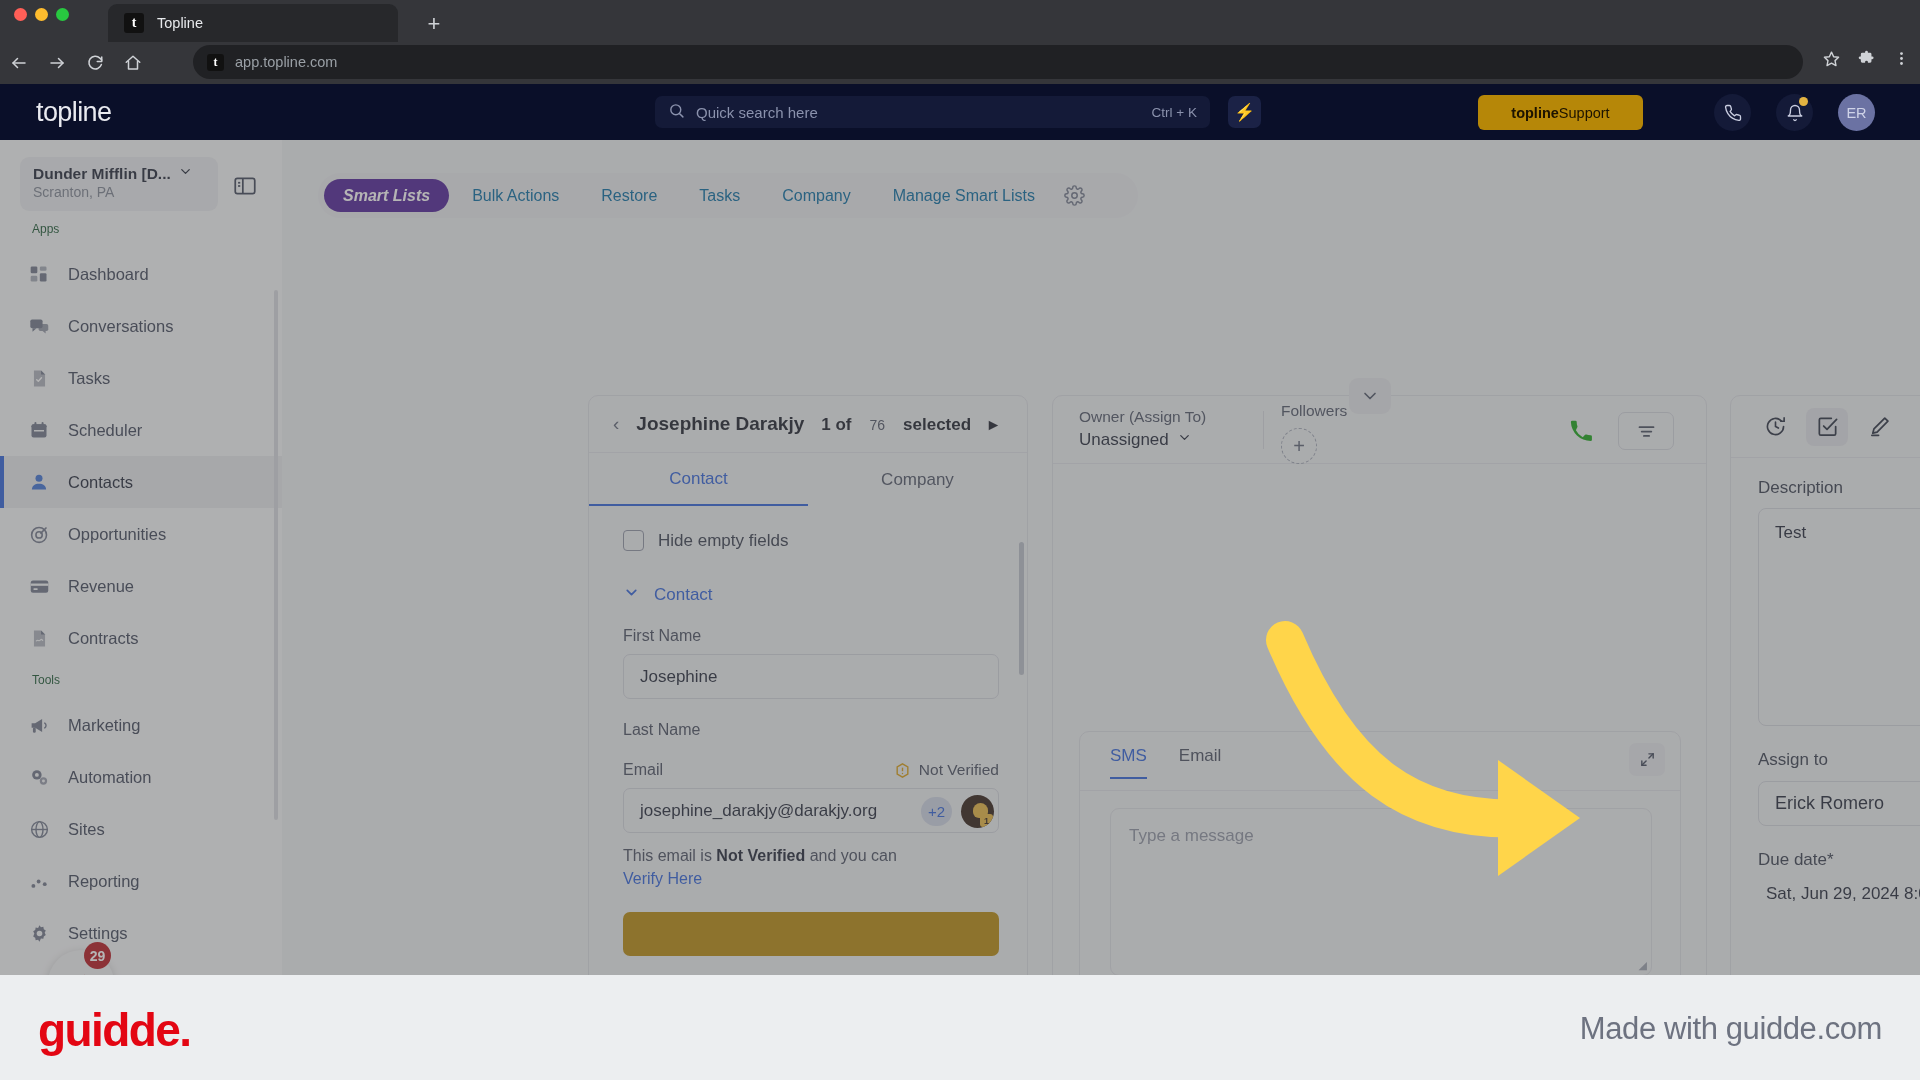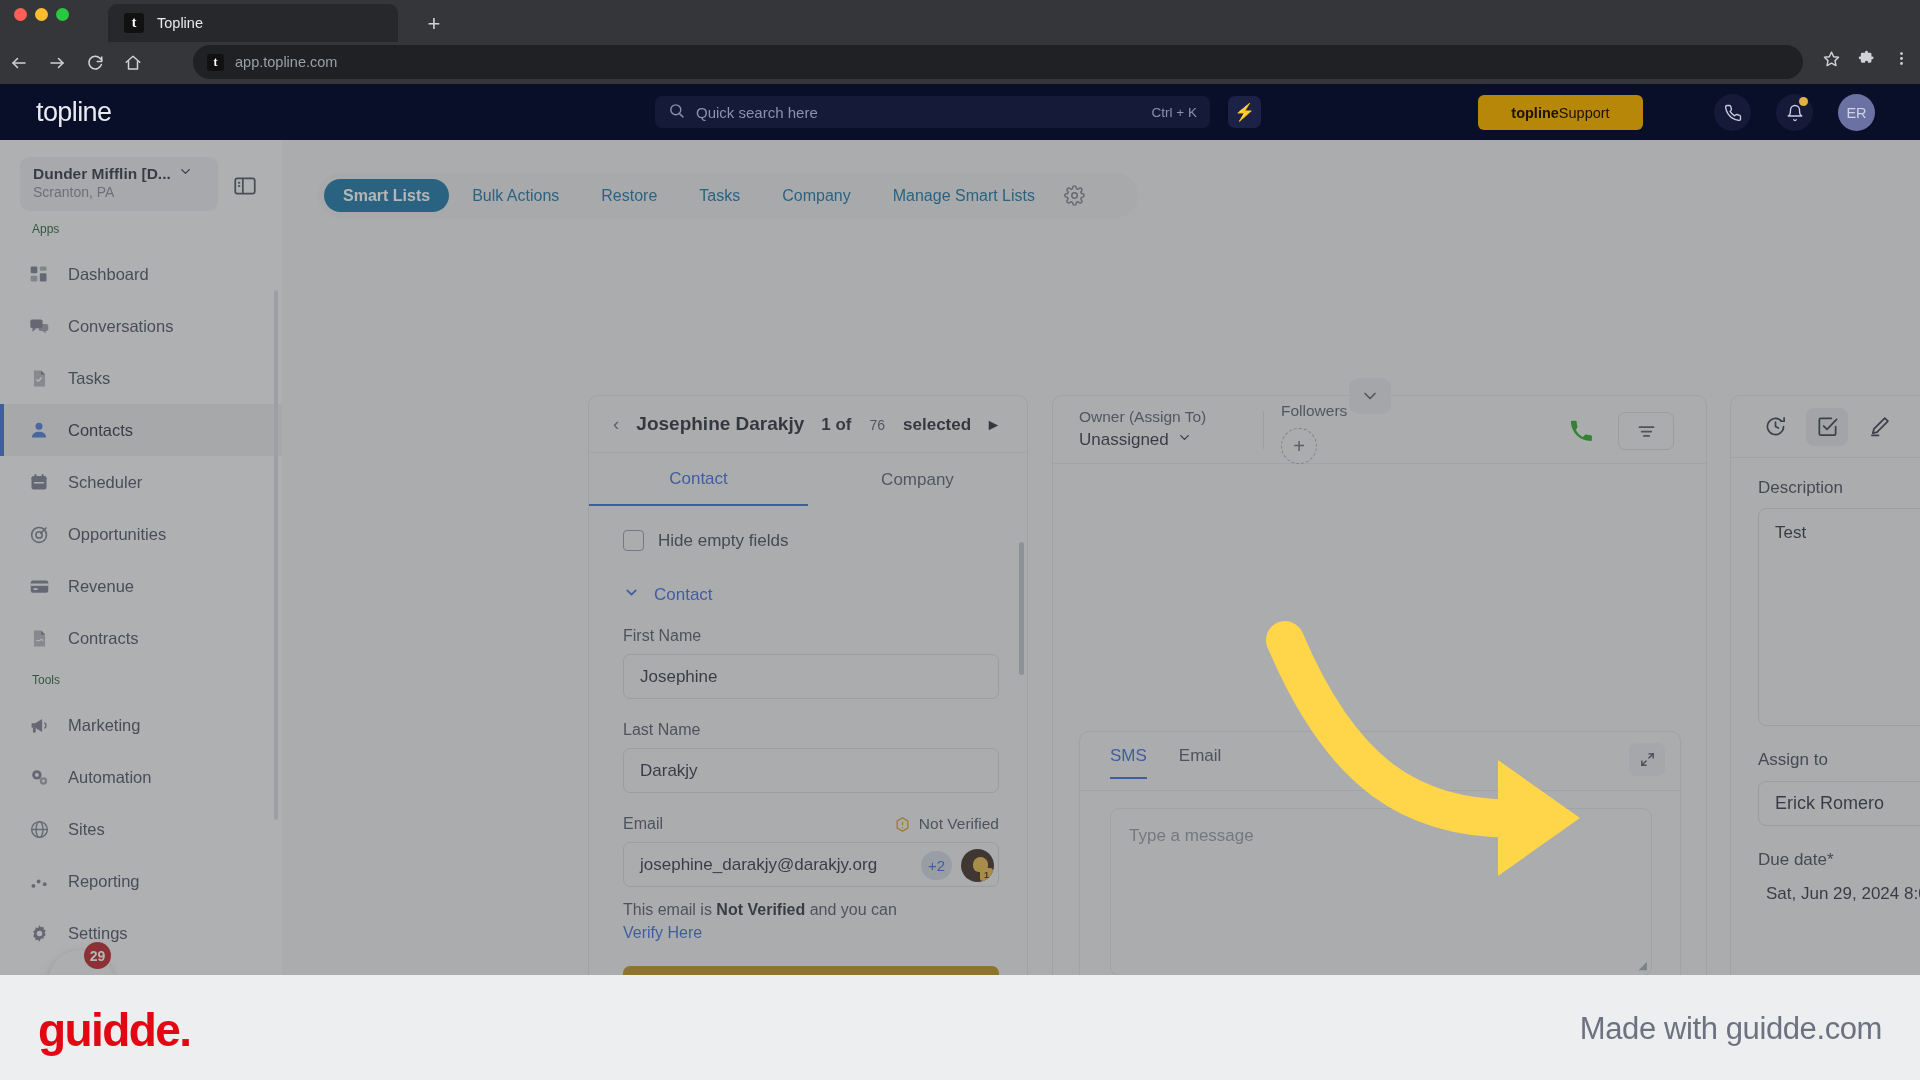--- a/index.html
+++ b/index.html
@@ -90,21 +90,21 @@
   .dim{ position:absolute; left:0; top:56px; width:1920px; height:835px; background:rgba(90,90,90,0.45);
         pointer-events:none; z-index:40; }
 
   
   .main{ position:absolute; left:282px; top:56px; width:1638px; height:835px; background:#eceef1; }
 
   .tabbar{ position:absolute; left:36px; top:33px; width:820px; height:45px; background:#e7e9ed;
            border-radius:23px; display:flex; align-items:center; padding:0 6px; gap:4px; }
   .tabchip{ height:33px; padding:0 19px; border-radius:17px; display:flex;align-items:center;
             color:#0369a1; font-size:16px; }
-  .tabchip.on{ background:#0369a1; color:#fff; font-weight:700; }
+  .tabchip.on{ background:#4c1d95; color:#fff; font-weight:700;font-style:italic; }
   .tab-gear{ margin-left:6px; color:#6d7488; display:flex; align-items:center; }
 
   .card{ position:absolute; background:#eceef1; border:1px solid #d9dce2; border-radius:10px; }
 
   
   #contact-card{ left:306px; top:255px; width:440px; height:690px; }
   .cc-head{ position:absolute; left:0; top:0; width:438px; height:57px; display:flex; align-items:center;
             padding-left:24px; gap:17px; border-bottom:1px solid #dcdfe5; }
   .cc-back{ color:#5a6274; font-size:19px; }
   .cc-name{ color:#161b27; font-size:19px; font-weight:700; }
@@ -357,40 +357,40 @@
         <div class="nav-item">
           <span class="ic">
             <svg width="19" height="19" viewBox="0 0 24 24" fill="currentColor">
                 <path d="M5 2h9l5 5v15H5z" opacity=".55"></path>
                 <path d="M14 2l5 5h-5z"></path>
                 <path d="M8.5 13.5l2 2 4-4.5" fill="none" stroke="#fff" stroke-width="1.8" stroke-linecap="round" stroke-linejoin="round"></path>
               </svg>
           </span>
           <span class="lbl">Tasks</span>
         </div>
-        <div class="nav-item active">
-          <span class="ic">
-            <svg width="20" height="20" viewBox="0 0 24 24" fill="currentColor">
-                <circle cx="12" cy="7.5" r="4.2"></circle>
-                <path d="M3.5 21c0-4.7 3.8-7 8.5-7s8.5 2.3 8.5 7z"></path>
-              </svg>
-          </span>
-          <span class="lbl">Contacts</span>
-        </div>
         <div class="nav-item">
           <span class="ic">
             <svg width="20" height="20" viewBox="0 0 24 24" fill="currentColor">
                 <rect x="3" y="5" width="18" height="16" rx="2.5"></rect>
                 <rect x="3" y="5" width="18" height="5" rx="2.5"></rect>
                 <rect x="6.5" y="2.5" width="2.4" height="5" rx="1.2"></rect>
                 <rect x="15.1" y="2.5" width="2.4" height="5" rx="1.2"></rect>
                 <rect x="6" y="12" width="12" height="1.8" fill="#f5f6f8"></rect>
               </svg>
           </span>
           <span class="lbl">Scheduler</span>
+        </div>
+        <div class="nav-item active">
+          <span class="ic">
+            <svg width="20" height="20" viewBox="0 0 24 24" fill="currentColor">
+                <circle cx="12" cy="7.5" r="4.2"></circle>
+                <path d="M3.5 21c0-4.7 3.8-7 8.5-7s8.5 2.3 8.5 7z"></path>
+              </svg>
+          </span>
+          <span class="lbl">Contacts</span>
         </div>
         <div class="nav-item">
           <span class="ic">
             <svg width="21" height="21" viewBox="0 0 24 24" fill="none" stroke="currentColor" stroke-width="1.8">
                 <circle cx="11.5" cy="12.5" r="8.5"></circle>
                 <circle cx="11.5" cy="12.5" r="3.6"></circle>
                 <line x1="13" y1="11" x2="20" y2="4"></line>
               </svg>
           </span>
           <span class="lbl">Opportunities</span>
@@ -521,21 +521,20 @@
             <span class="gt">Contact</span>
           </div>
 
           <div class="fld">
             <div class="fld-lbl">First Name</div>
             <div class="fld-in">Josephine</div>
           </div>
 
           <div class="fld">
             <div class="fld-lbl">Last Name</div>
-            <div class="fld-in">Darakjy</div>
           </div>
 
           <div class="fld">
             <div class="fld-hdr">
               <span class="fld-lbl">Email</span>
               <span class="nv">
                 <span class="warn">
                   <svg width="17" height="17" viewBox="0 0 24 24" fill="none" stroke="currentColor" stroke-width="2">
                       <polygon points="12 2.6 19.5 7 19.5 17 12 21.4 4.5 17 4.5 7"></polygon>
                       <line x1="12" y1="8" x2="12" y2="13"></line>

